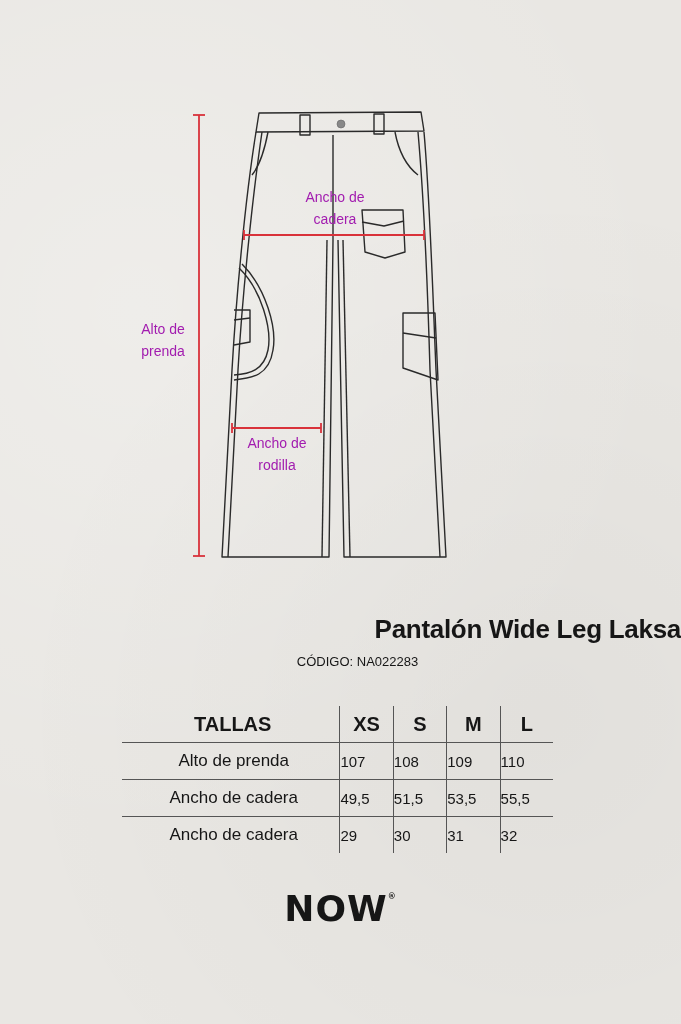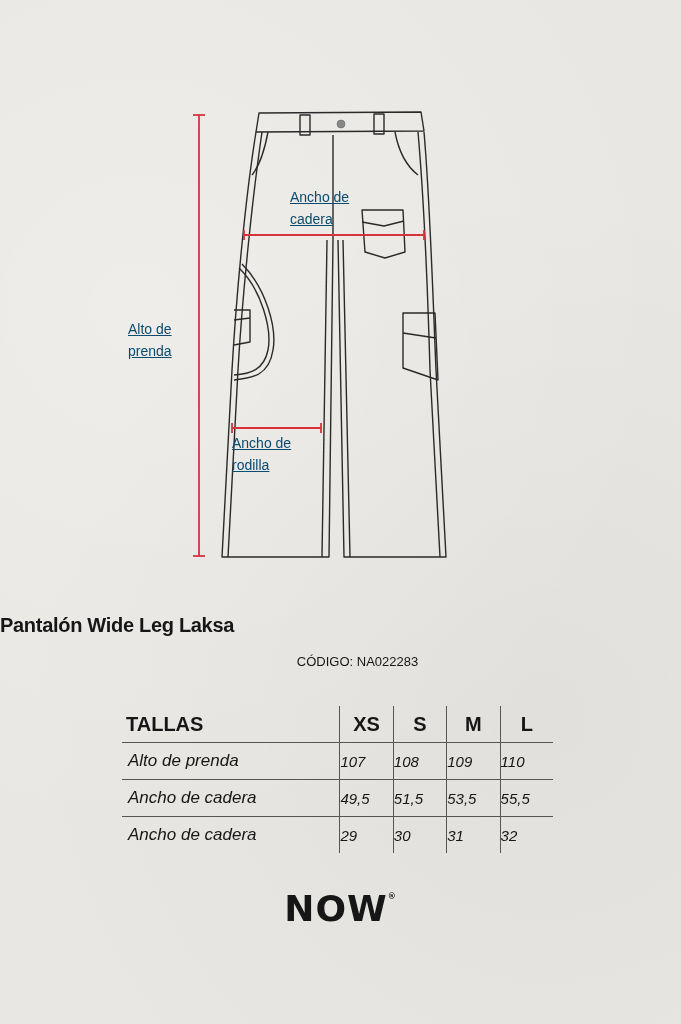--- a/index.html
+++ b/index.html
@@ -1,30 +1,30 @@
 <!DOCTYPE html>
 <html><head>
 <meta charset="utf-8">
 <style>
   html,body{margin:0;padding:0;}
   body{width:681px;height:1024px;background:#e9e7e3;position:relative;overflow:hidden;font-family:"Liberation Sans",sans-serif;color:#161616;}
   .paper{position:absolute;inset:0;background:
      radial-gradient(circle at 20% 30%, rgba(255,255,255,.25), transparent 60%),
      radial-gradient(circle at 80% 70%, rgba(0,0,0,.03), transparent 60%);}
   .drawing{position:absolute;left:0;top:0;width:681px;height:600px;}
-  .lbl{position:absolute;font-size:14px;line-height:22px;color:#0c4a6e;text-align:left;text-decoration:underline;}
-  .title{position:absolute;left:0;width:681px;top:614px;text-align:left;font-size:20px;font-weight:700;letter-spacing:-0.3px;}
+  .lbl{position:absolute;font-size:14px;line-height:22px;color:#a21caf;text-align:center;}
+  .title{position:absolute;left:0;width:681px;top:614px;text-align:right;font-size:26px;font-weight:700;letter-spacing:-0.3px;}
   .code{position:absolute;left:17px;width:681px;top:654px;text-align:center;font-size:13px;}
   table{position:absolute;left:122px;top:706px;border-collapse:collapse;width:431px;}
   th,td{height:36px;padding:0;font-size:17px;}
   th{font-weight:700;font-size:20px;height:36px;}
-  td{font-size:17px;font-style:italic;}
+  td{font-size:17px;}
   .num{font-size:15px;width:53px;}
   th.num{font-size:20px;}
-  .c0{text-align:left;padding-left:6px;width:215px;}
+  .c0{text-align:center;padding-left:6px;width:215px;}
   th.c0{padding-left:4px;}
   tr + tr td, tr.head th{}
   tbody tr{border-top:1px solid #555;}
   .vl{border-left:1.5px solid #555;}
   .logo{position:absolute;left:0;width:681px;top:888px;text-align:center;font-size:36px;font-weight:900;letter-spacing:1px;font-family:"DejaVu Sans",sans-serif;}
   .logo sup{font-size:8px;vertical-align:top;position:relative;top:4px;}
 </style>
 </head>
 <body>
 

